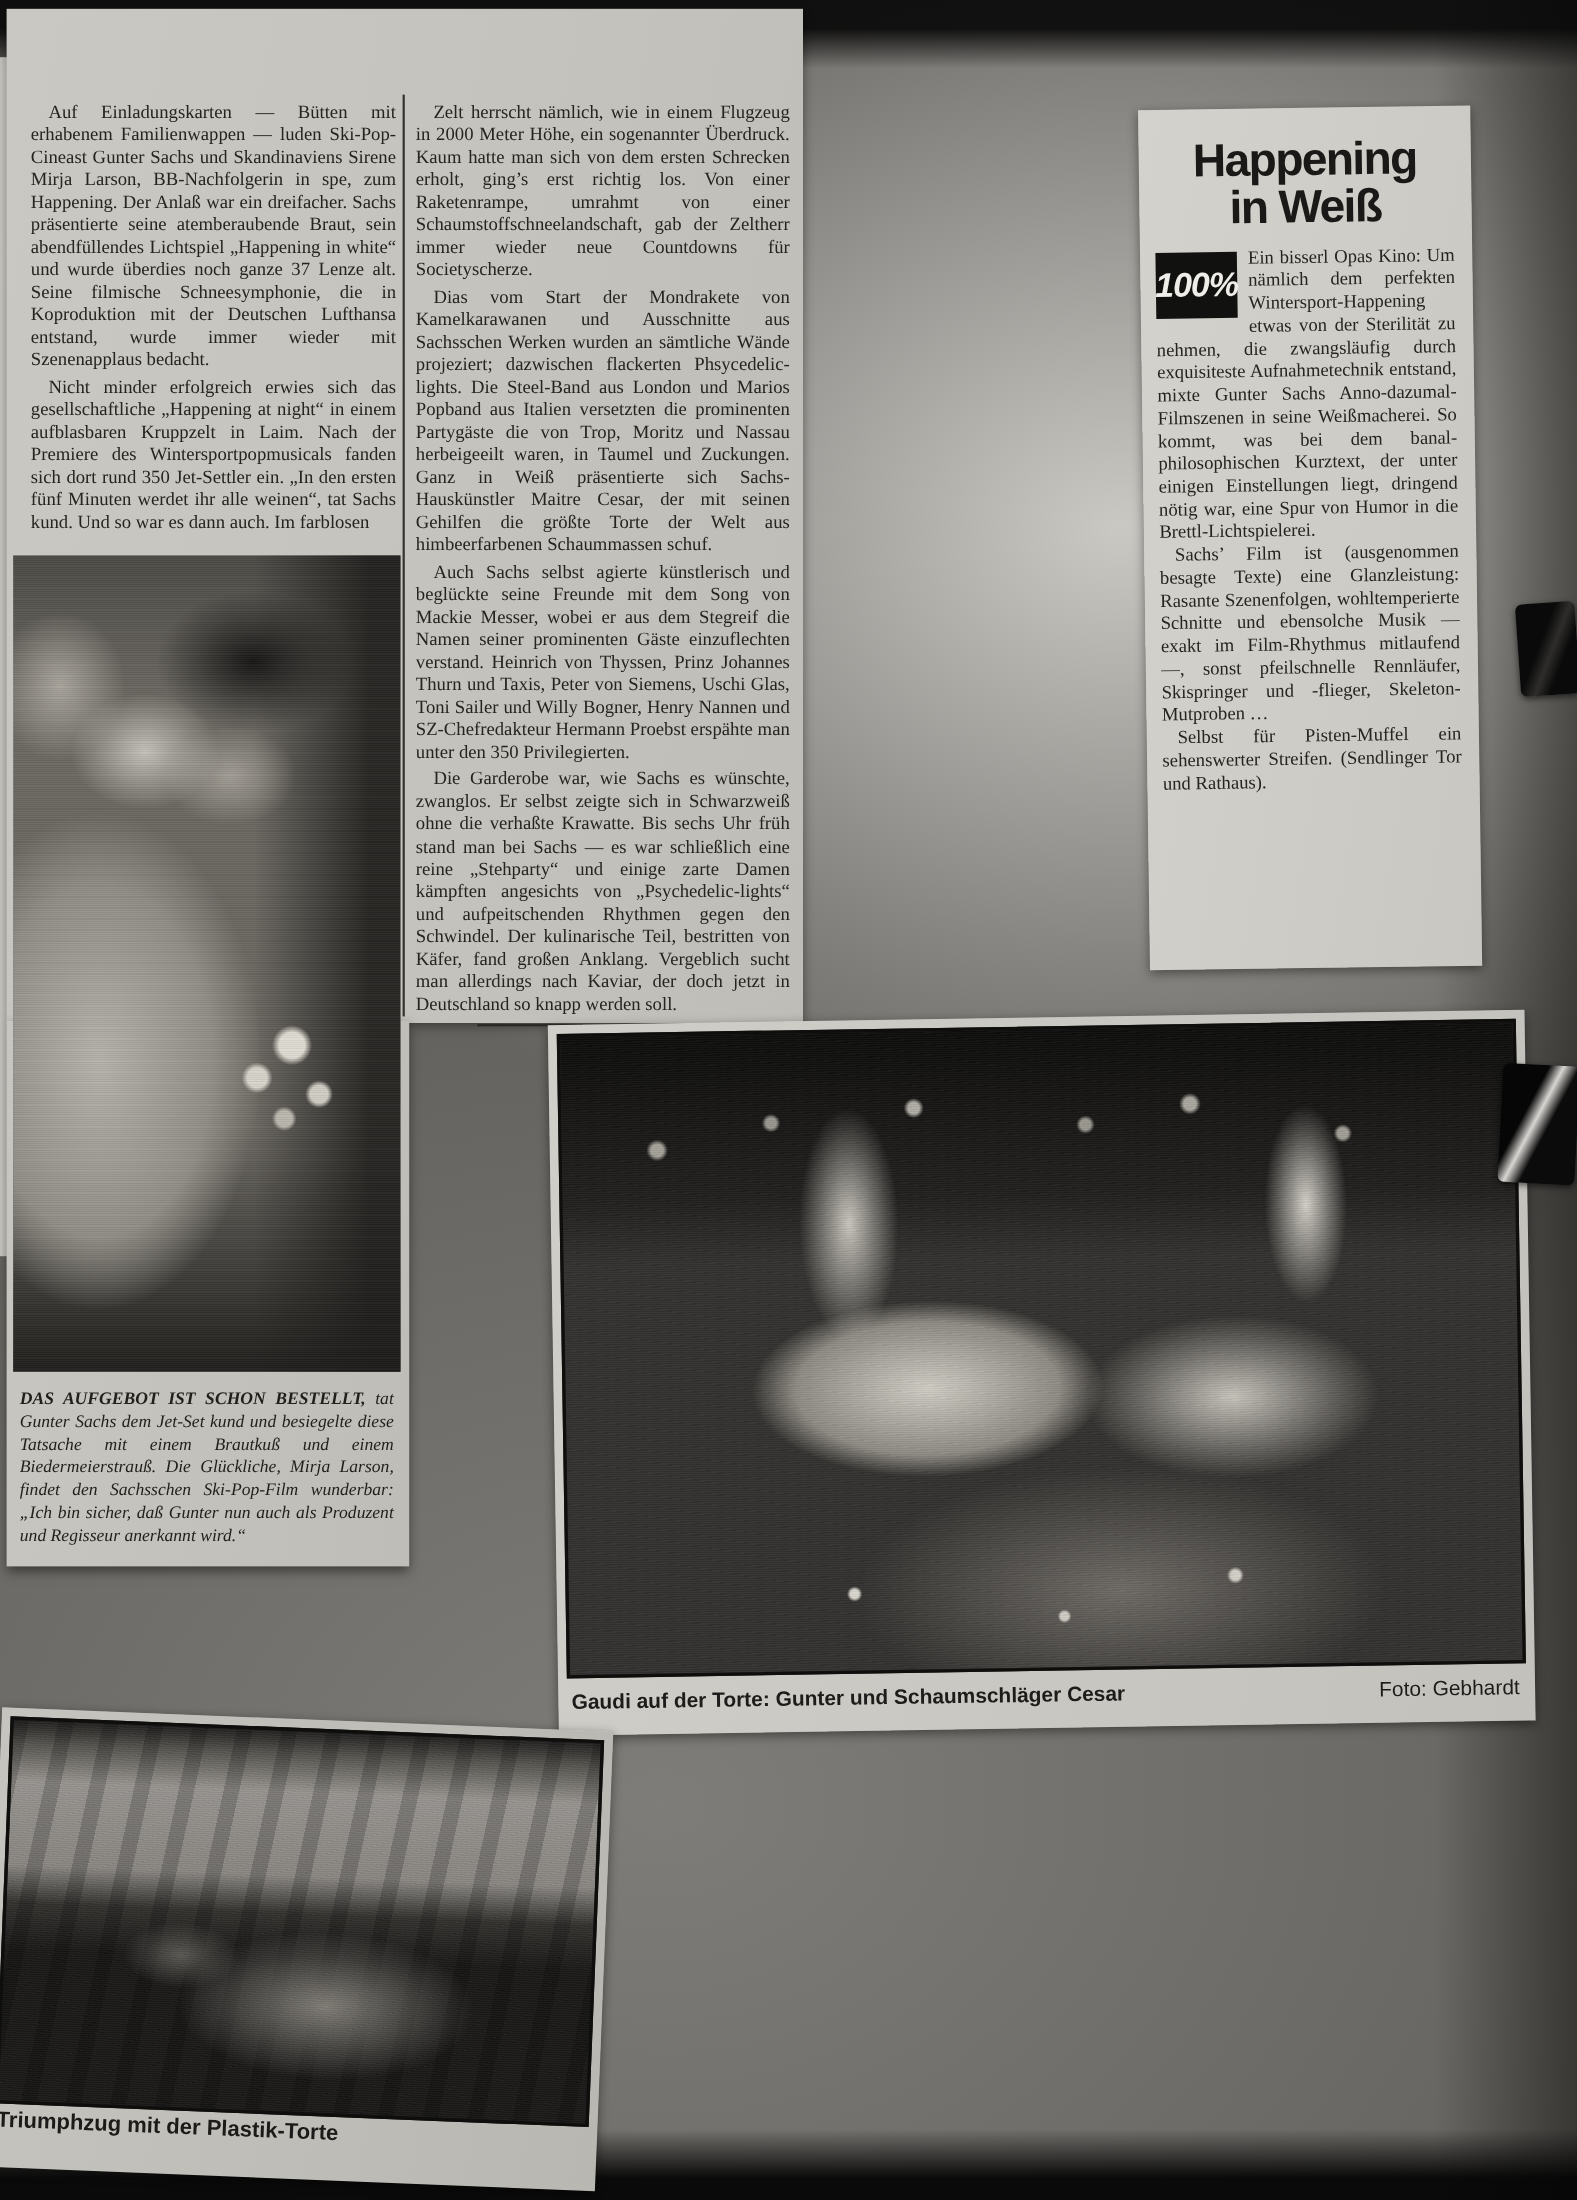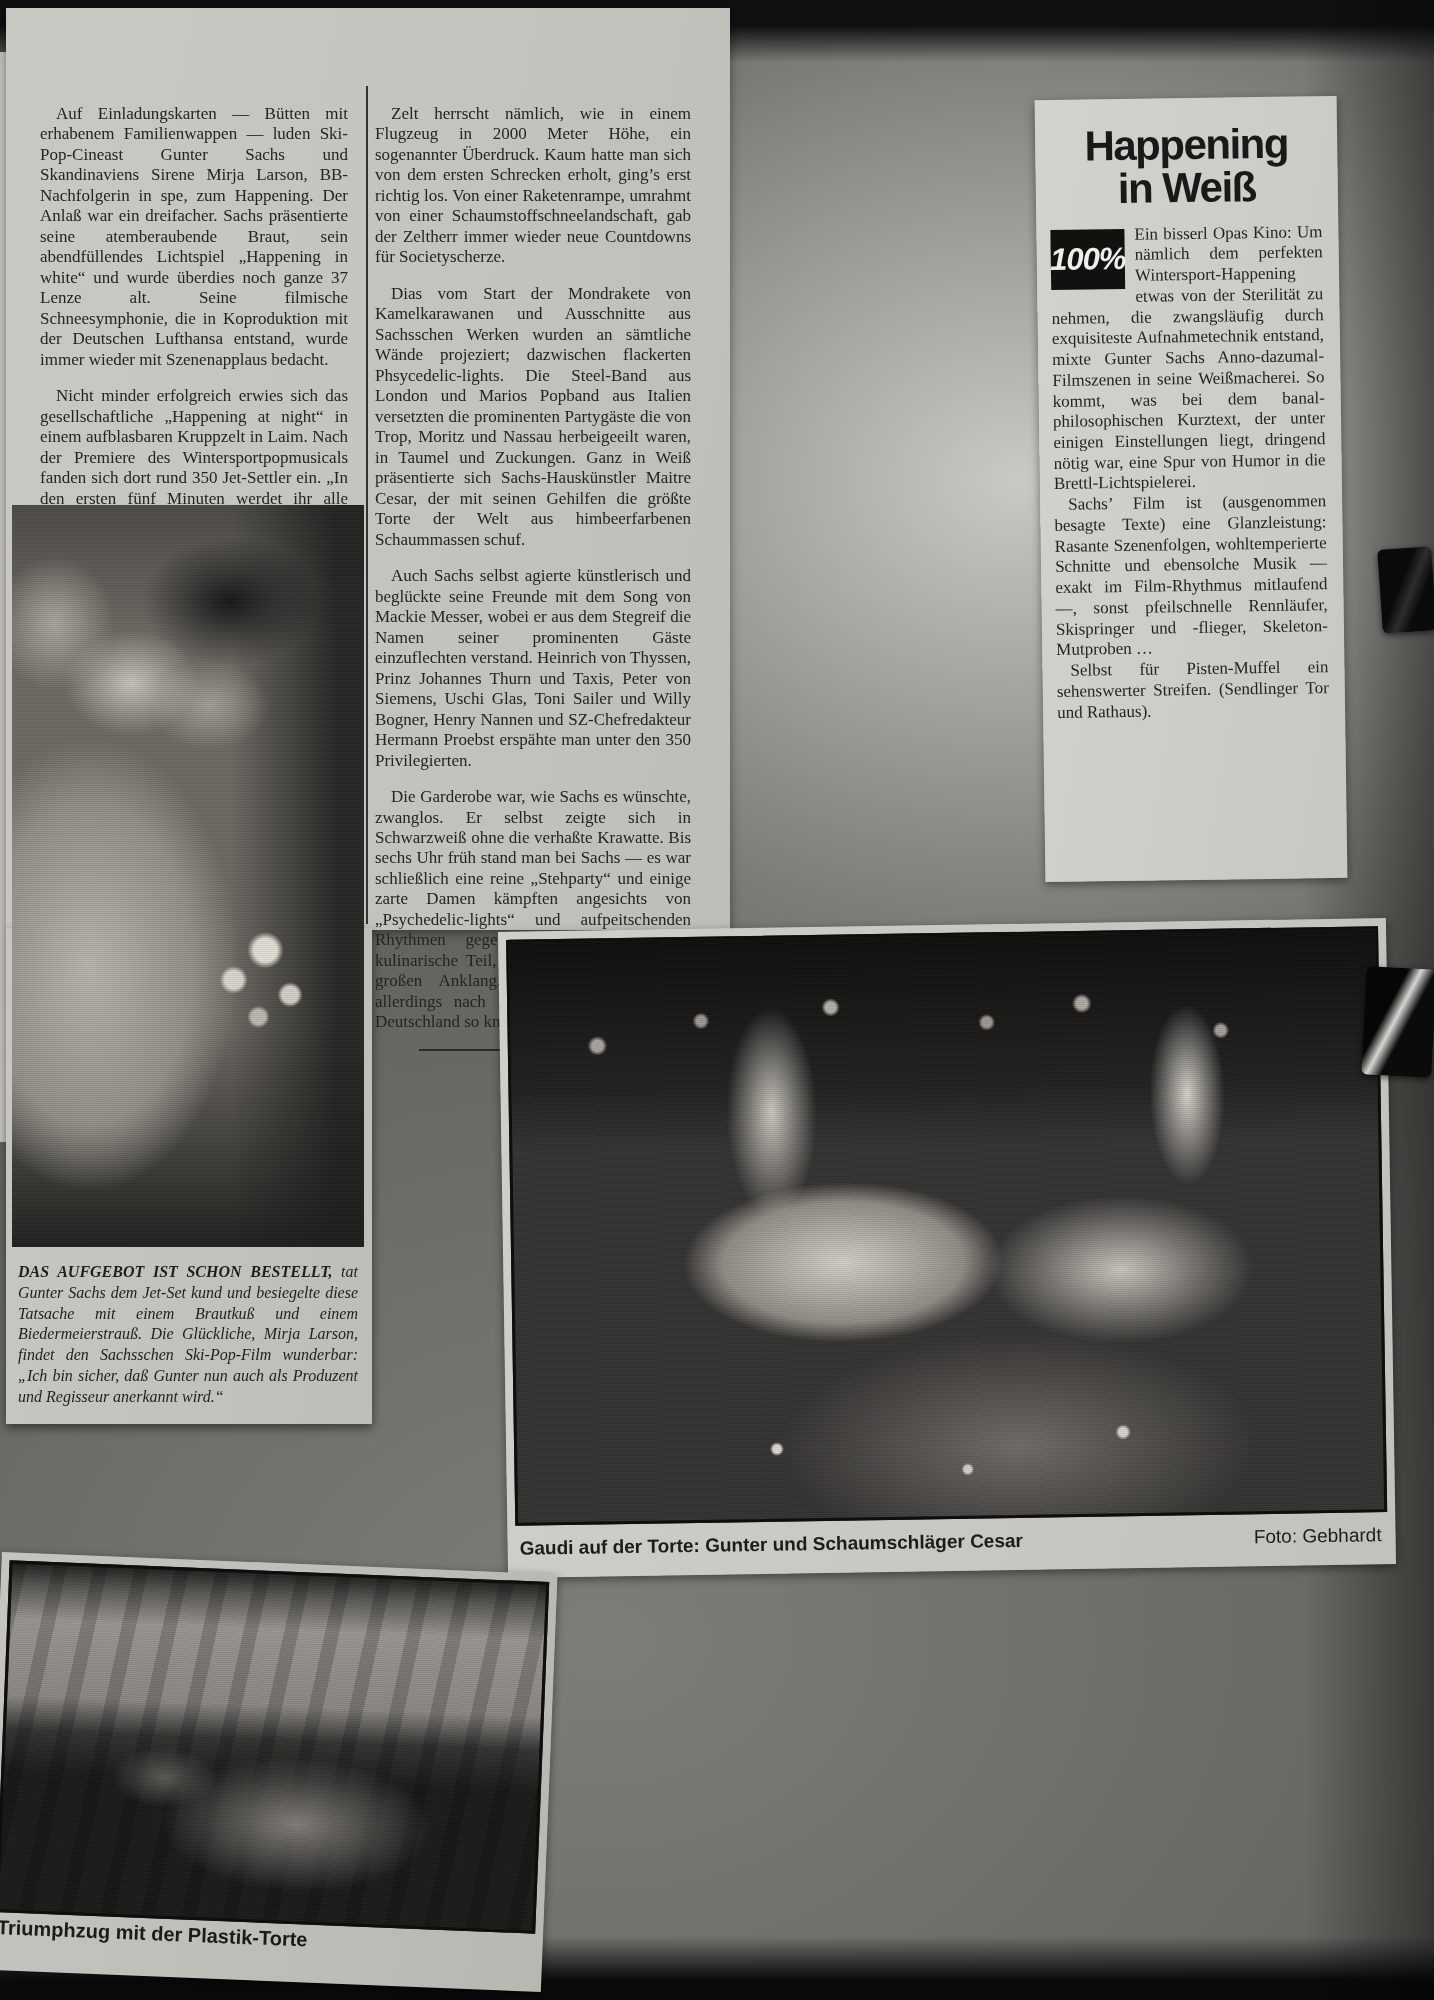--- a/index.html
+++ b/index.html
@@ -22,22 +22,22 @@
     background:linear-gradient(100deg,#cac8c2 0%,#c5c3bd 55%,#bfbdb7 100%);}
   #paper-left-ext{left:6px;top:928px;width:366px;height:496px;box-shadow:0 4px 10px rgba(0,0,0,.5);
     background:linear-gradient(95deg,#c8c6c0,#bfbdb7);}
   #edge-highlight{position:absolute;left:0;top:52px;width:11px;height:1090px;background:#dddbd5;opacity:.85;}
 
   #article-headline{position:absolute;left:74px;top:20px;width:584px;
     font-family:"Liberation Sans",sans-serif;font-weight:700;font-size:42px;letter-spacing:-1px;
     text-align:center;color:#1c1b18;}
   .col{position:absolute;top:80px;font-size:17px;line-height:1.205;text-align:justify;color:#26241F;}
   #col-left{left:18px;width:340px;}
-  #col-right{left:353px;width:348px;}
-  .col p{margin:16px;text-indent:16px;}
+  #col-right{left:368px;width:348px;}
+  .col p{margin:4px;text-indent:16px;}
   #col-divider{position:absolute;left:360px;top:78px;width:2px;height:838px;background:#35332f;}
   #byline-rule{width:96px;height:2px;background:#2c2a27;margin:8px 0 4px 60px;}
   #byline{font-weight:400;font-style:italic;font-size:17px;text-align:right;padding-right:4px;}
 
   
   #photo-portrait{position:absolute;left:12px;top:505px;width:352px;height:742px;
     background-color:#6b6862;
     background-image:
       repeating-linear-gradient(0deg, rgba(255,255,255,.035) 0 1px, rgba(0,0,0,.05) 1px 2px),
       radial-gradient(circle 26px at 72% 60%, #dedbd2 0 45%, rgba(0,0,0,0) 70%),

